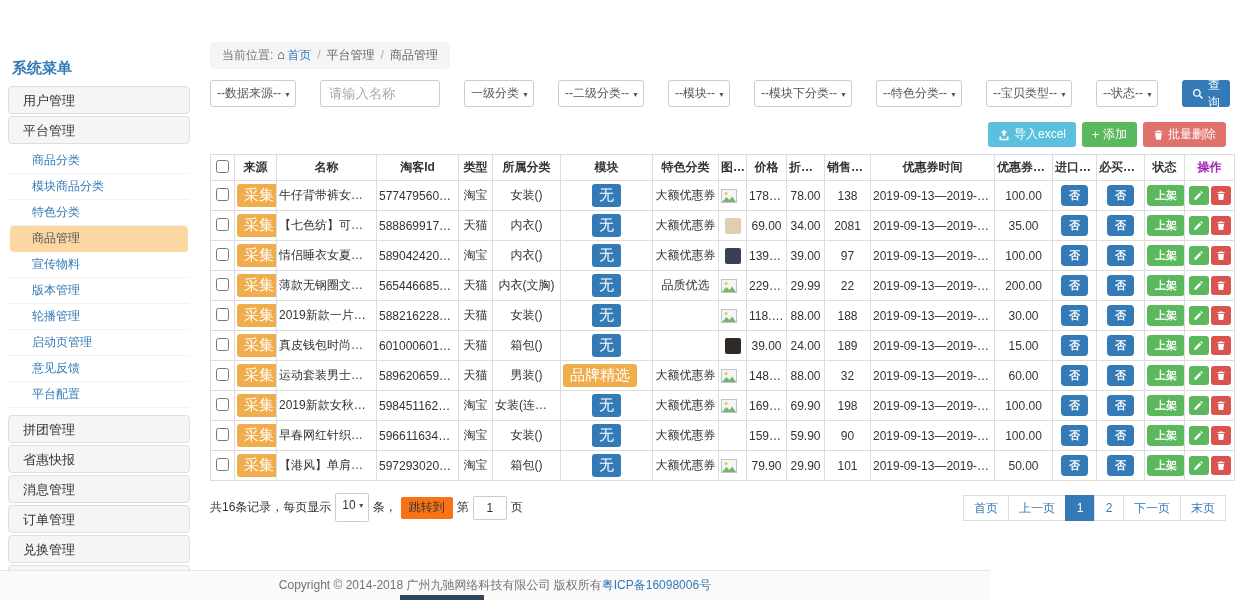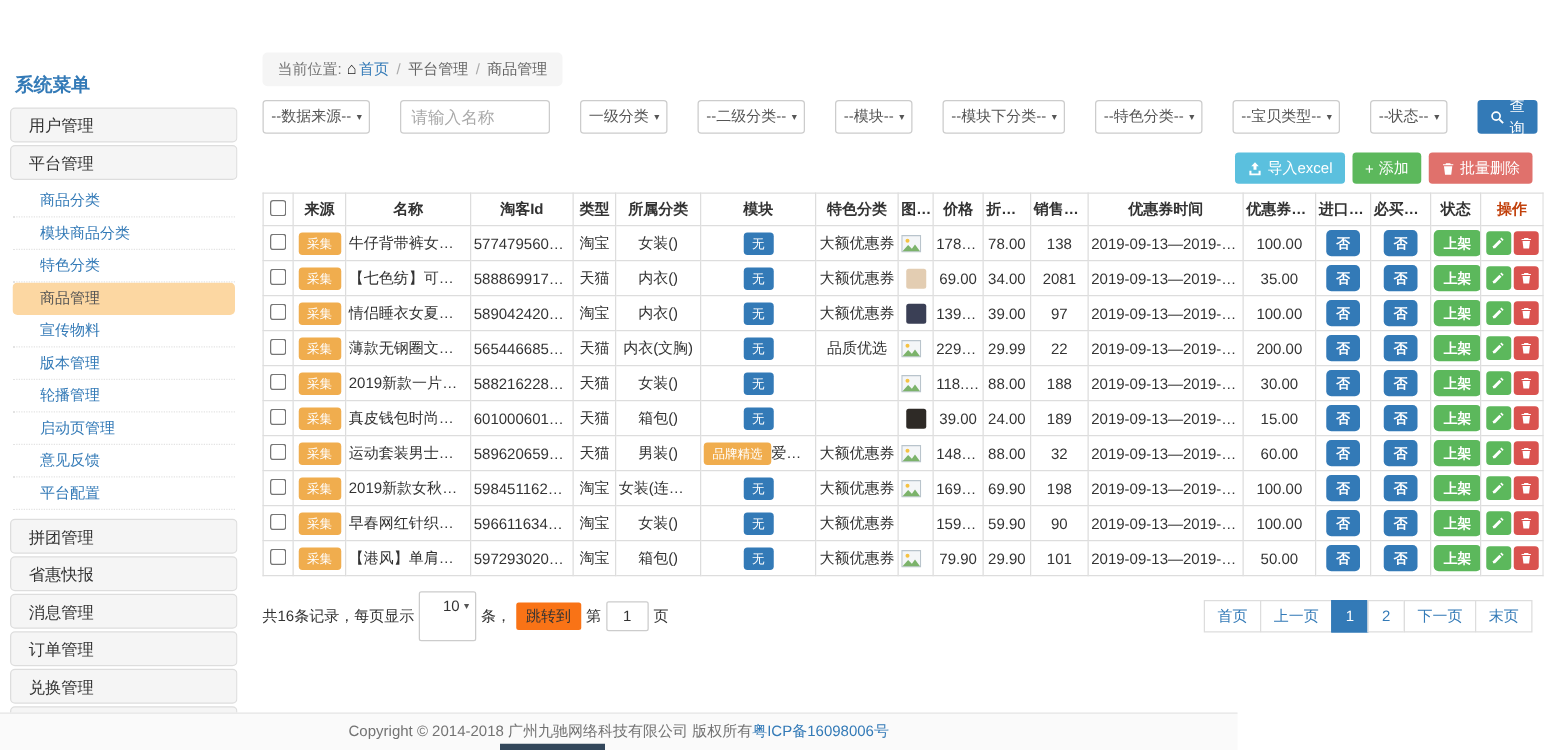--- a/index.html
+++ b/index.html
@@ -49,38 +49,38 @@
 
   .toolbar { display:flex; justify-content:flex-end; gap:6px; margin-bottom:7px; }
   .btn-import { background:#5bc0de; height:25px; }
   .btn-add { background:#5cb85c; height:25px; }
   .btn-del { background:#e0716c; height:25px; }
 
   table { width:1016px; border-collapse:collapse; table-layout:fixed; font-size:12px; }
   th,td { border:1px solid #ddd; text-align:center; padding:3px 2px; height:26px; overflow:hidden;
     white-space:nowrap; text-overflow:ellipsis; }
   th { font-weight:bold; color:#333; background:#fff; }
-  th.op-h { color:#c2410c; }
-  .badge { display:inline-block; padding:2px 7px; border-radius:3px; color:#fff; font-size:10px; }
+  th.op-h { color:#a21caf; }
+  .badge { display:inline-block; padding:2px 7px; border-radius:3px; color:#fff; font-size:15px; }
   .badge-orange { background:#f0ad4e; }
   .badge-blue { background:#337ab7; }
   .mini-btn { display:inline-block; padding:3px 8px; border-radius:4px; color:#fff; font-size:11px;
     font-weight:bold; border:none; cursor:pointer; font-family:inherit; }
   .mb-blue { background:#337ab7; }
   .mb-green { background:#5cb85c; }
   .icon-btn { display:inline-flex; align-items:center; justify-content:center; width:20px; height:19px;
     border:none; border-radius:3px; cursor:pointer; margin:0 1px; }
   .ib-green { background:#5cb85c; }
   .ib-red { background:#d9534f; }
   .thumb { display:inline-block; width:16px; height:16px; vertical-align:middle; border-radius:2px; }
 
   .pagi-row { display:flex; align-items:center; margin-top:12px; }
   .pagi-left { display:flex; align-items:center; gap:4px; color:#333; }
-  .pp-select { position:relative; border:1px solid #ccc; border-radius:2px; height:40px; line-height:22px;
-    padding:0 12px 0 18px; cursor:pointer; }
+  .pp-select { position:relative; border:1px solid #ccc; border-radius:2px; height:29px; line-height:22px;
+    padding:0 12px 0 6px; cursor:pointer; }
   .pp-select .caret { position:absolute; right:3px; top:0; font-size:7px; line-height:24px; color:#555; }
   .jump-btn { background:#f97316; border:none; border-radius:2px; height:22px; padding:0 8px; color:#333;
     cursor:pointer; font-family:inherit; font-size:12px; }
   .page-input { width:34px; height:24px; border:1px solid #ccc; border-radius:2px; text-align:center;
     font-family:inherit; font-size:12px; color:#333; }
   .pagi-right { margin-left:auto; display:flex; }
   .pg-btn { min-width:30px; padding:0 10px; height:26px; line-height:24px; border:1px solid #ddd;
     background:#fff; color:#337ab7; text-align:center; cursor:pointer; margin-left:-1px; }
   .pg-btn.active { background:#337ab7; color:#fff; border-color:#337ab7; }
 

